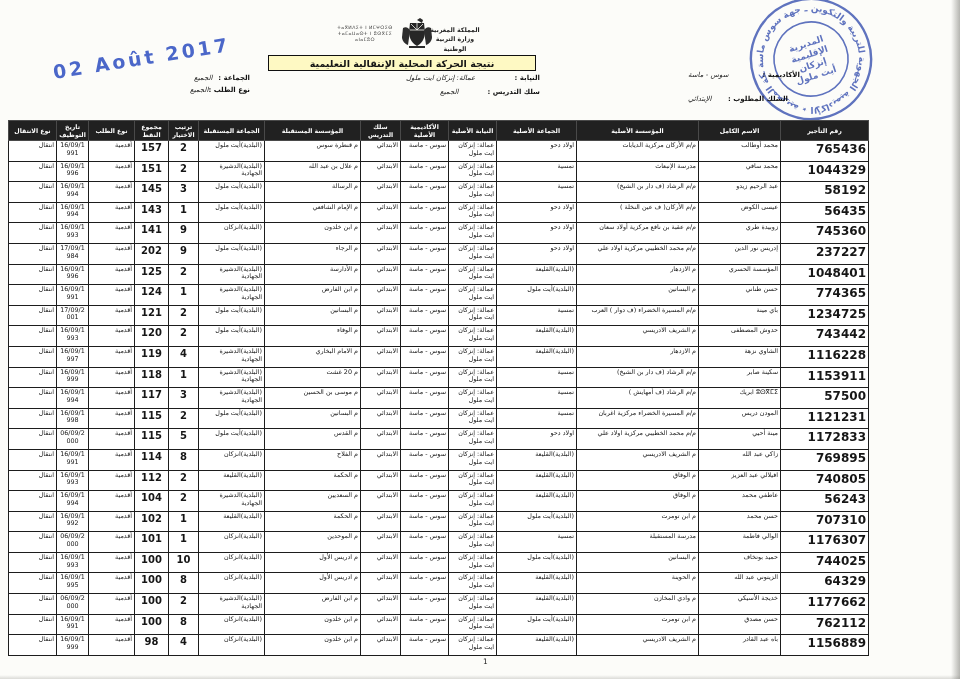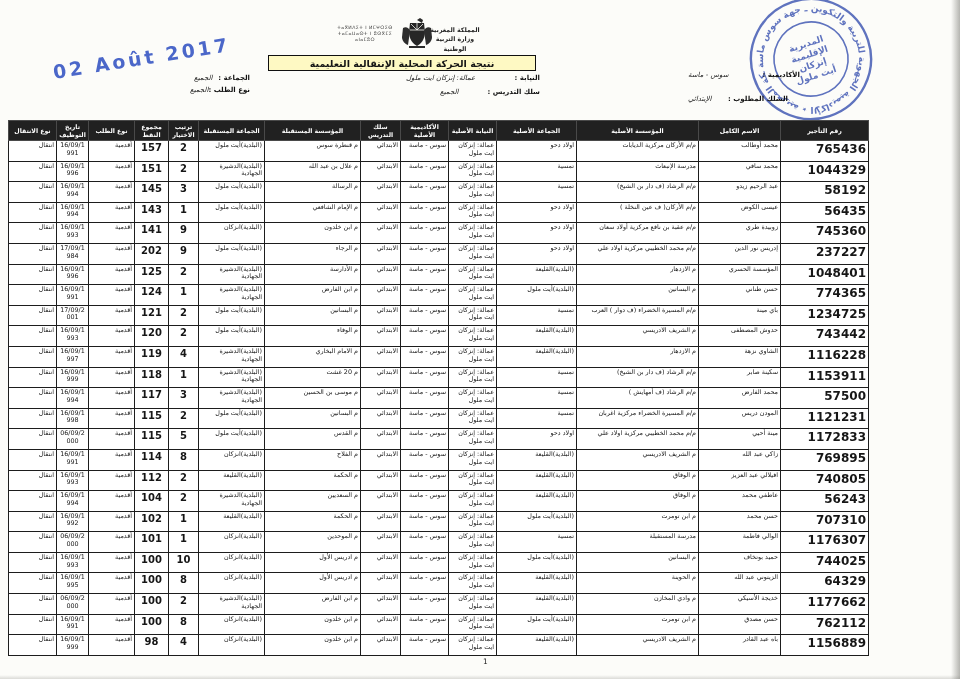--- a/index.html
+++ b/index.html
@@ -369,21 +369,21 @@
           <td class="c7">م 20 غشت</td>
           <td class="c8">(البلدية)الدشيرة الجهادية</td>
           <td class="c9">1</td>
           <td class="c10">118</td>
           <td class="c11">أقدمية</td>
           <td class="c12">16/09/1999</td>
           <td class="c13">انتقال</td>
         </tr>
         <tr>
           <td class="c0">57500</td>
-          <td class="c1">محمد الفارض</td>
+          <td class="c1">ⵓⵙⴳⵎⵉ ابريك</td>
           <td class="c2">م/م الرشاد (ف أمهايش )</td>
           <td class="c3">تمسية</td>
           <td class="c4">عمالة: إنزكان ايت ملول</td>
           <td class="c5">سوس - ماسة</td>
           <td class="c6">الابتدائي</td>
           <td class="c7">م موسى بن الحسين</td>
           <td class="c8">(البلدية)الدشيرة الجهادية</td>
           <td class="c9">3</td>
           <td class="c10">117</td>
           <td class="c11">أقدمية</td>

